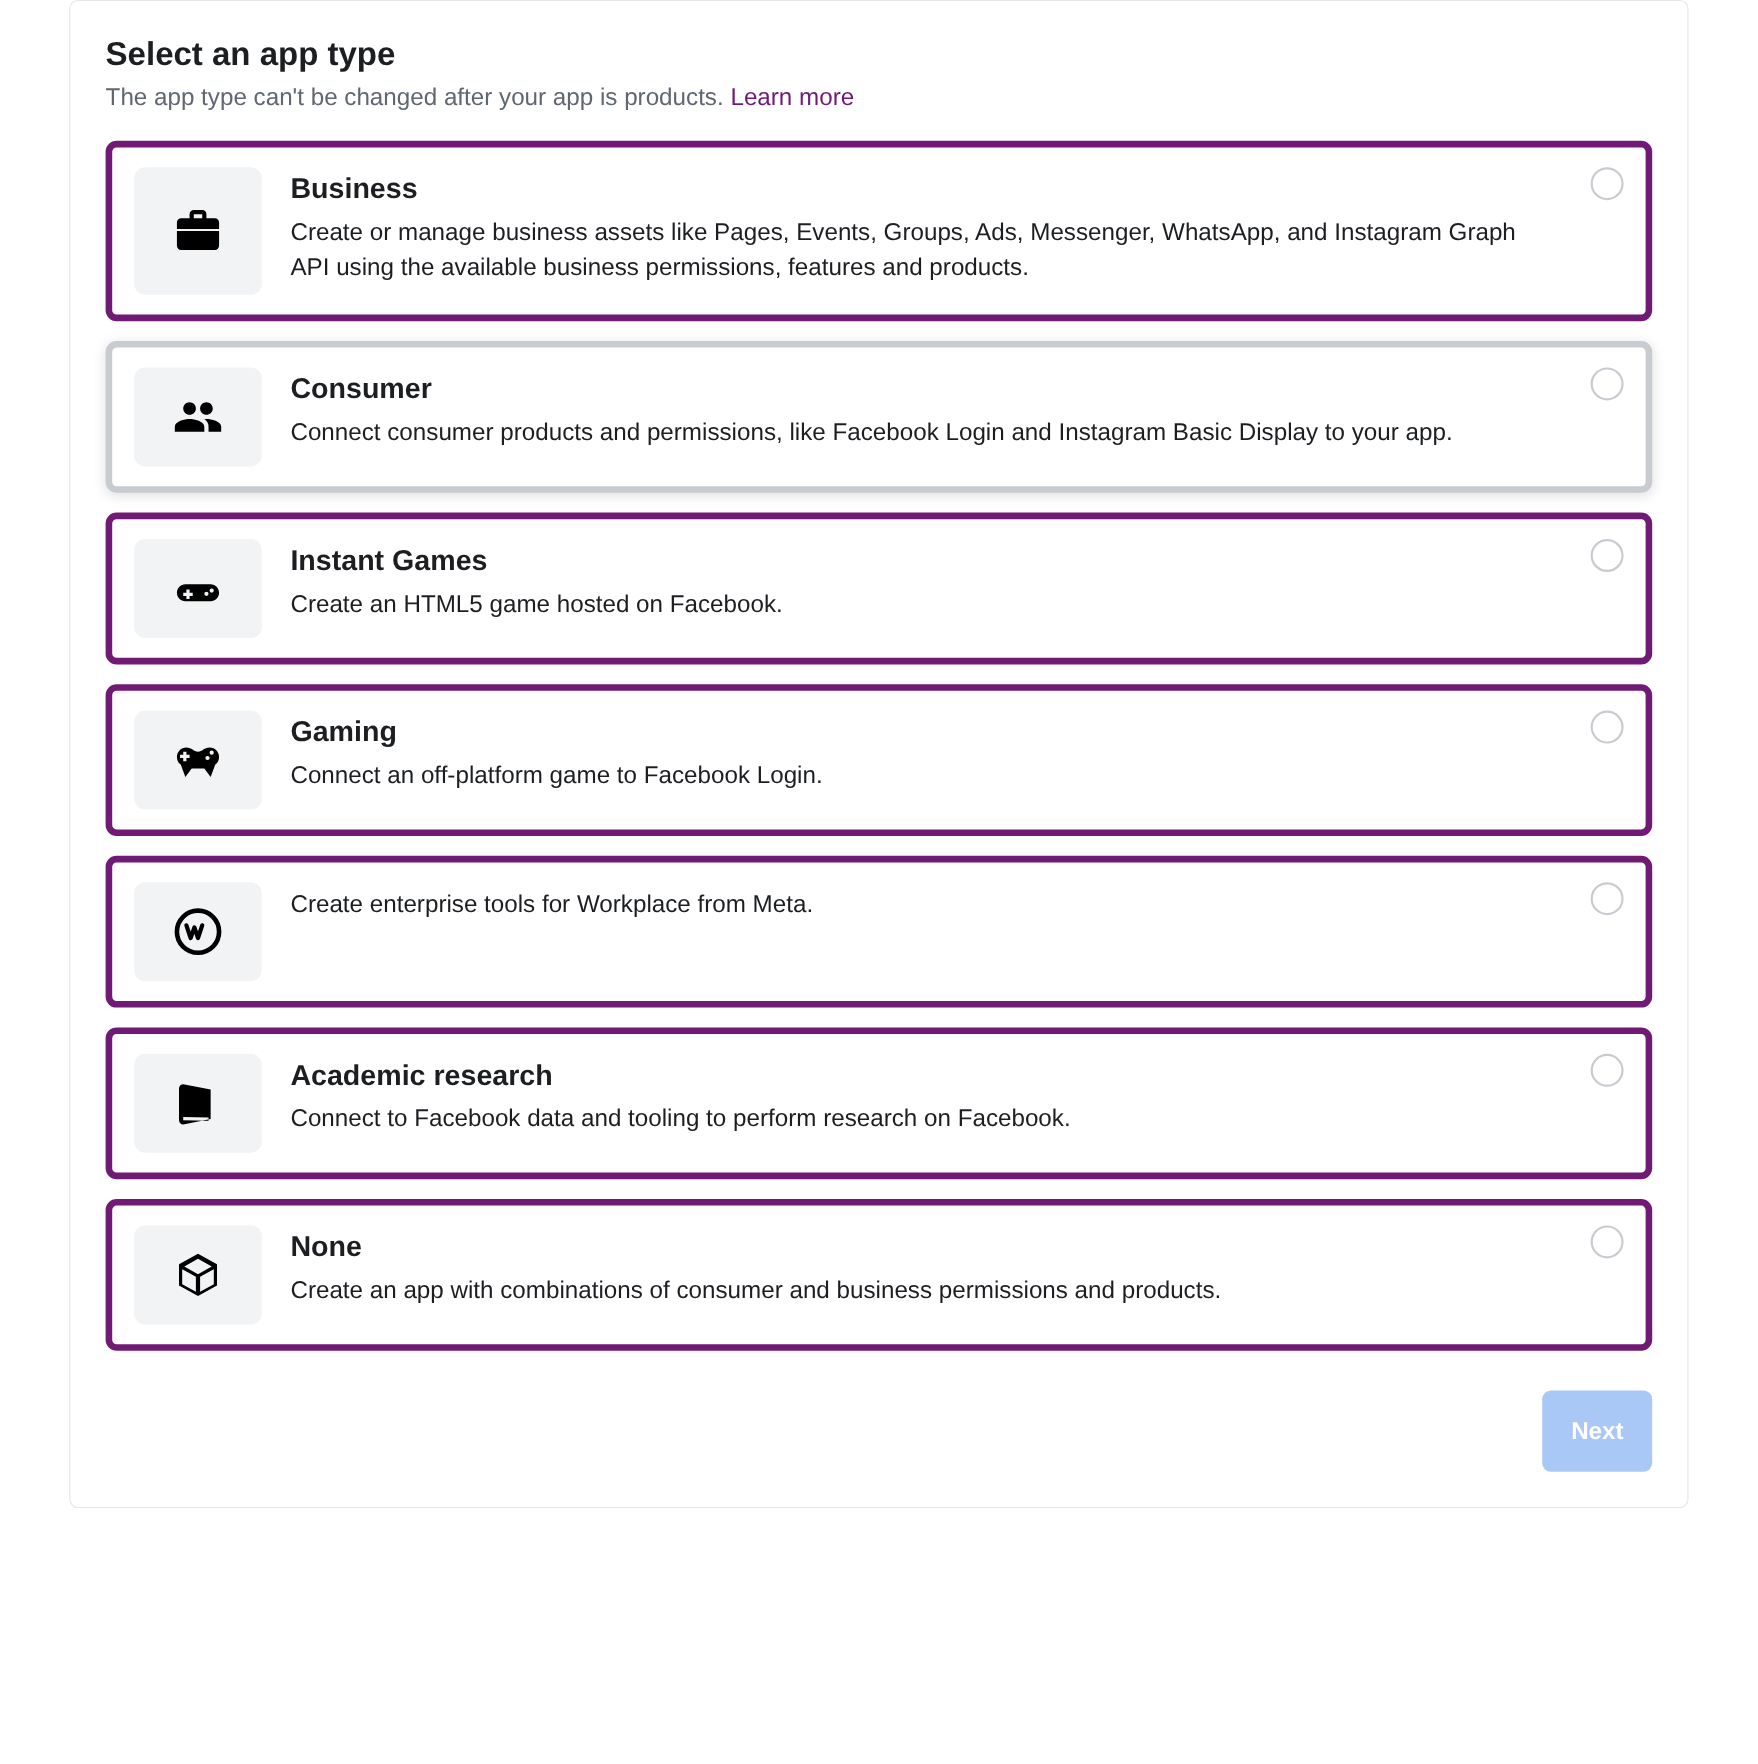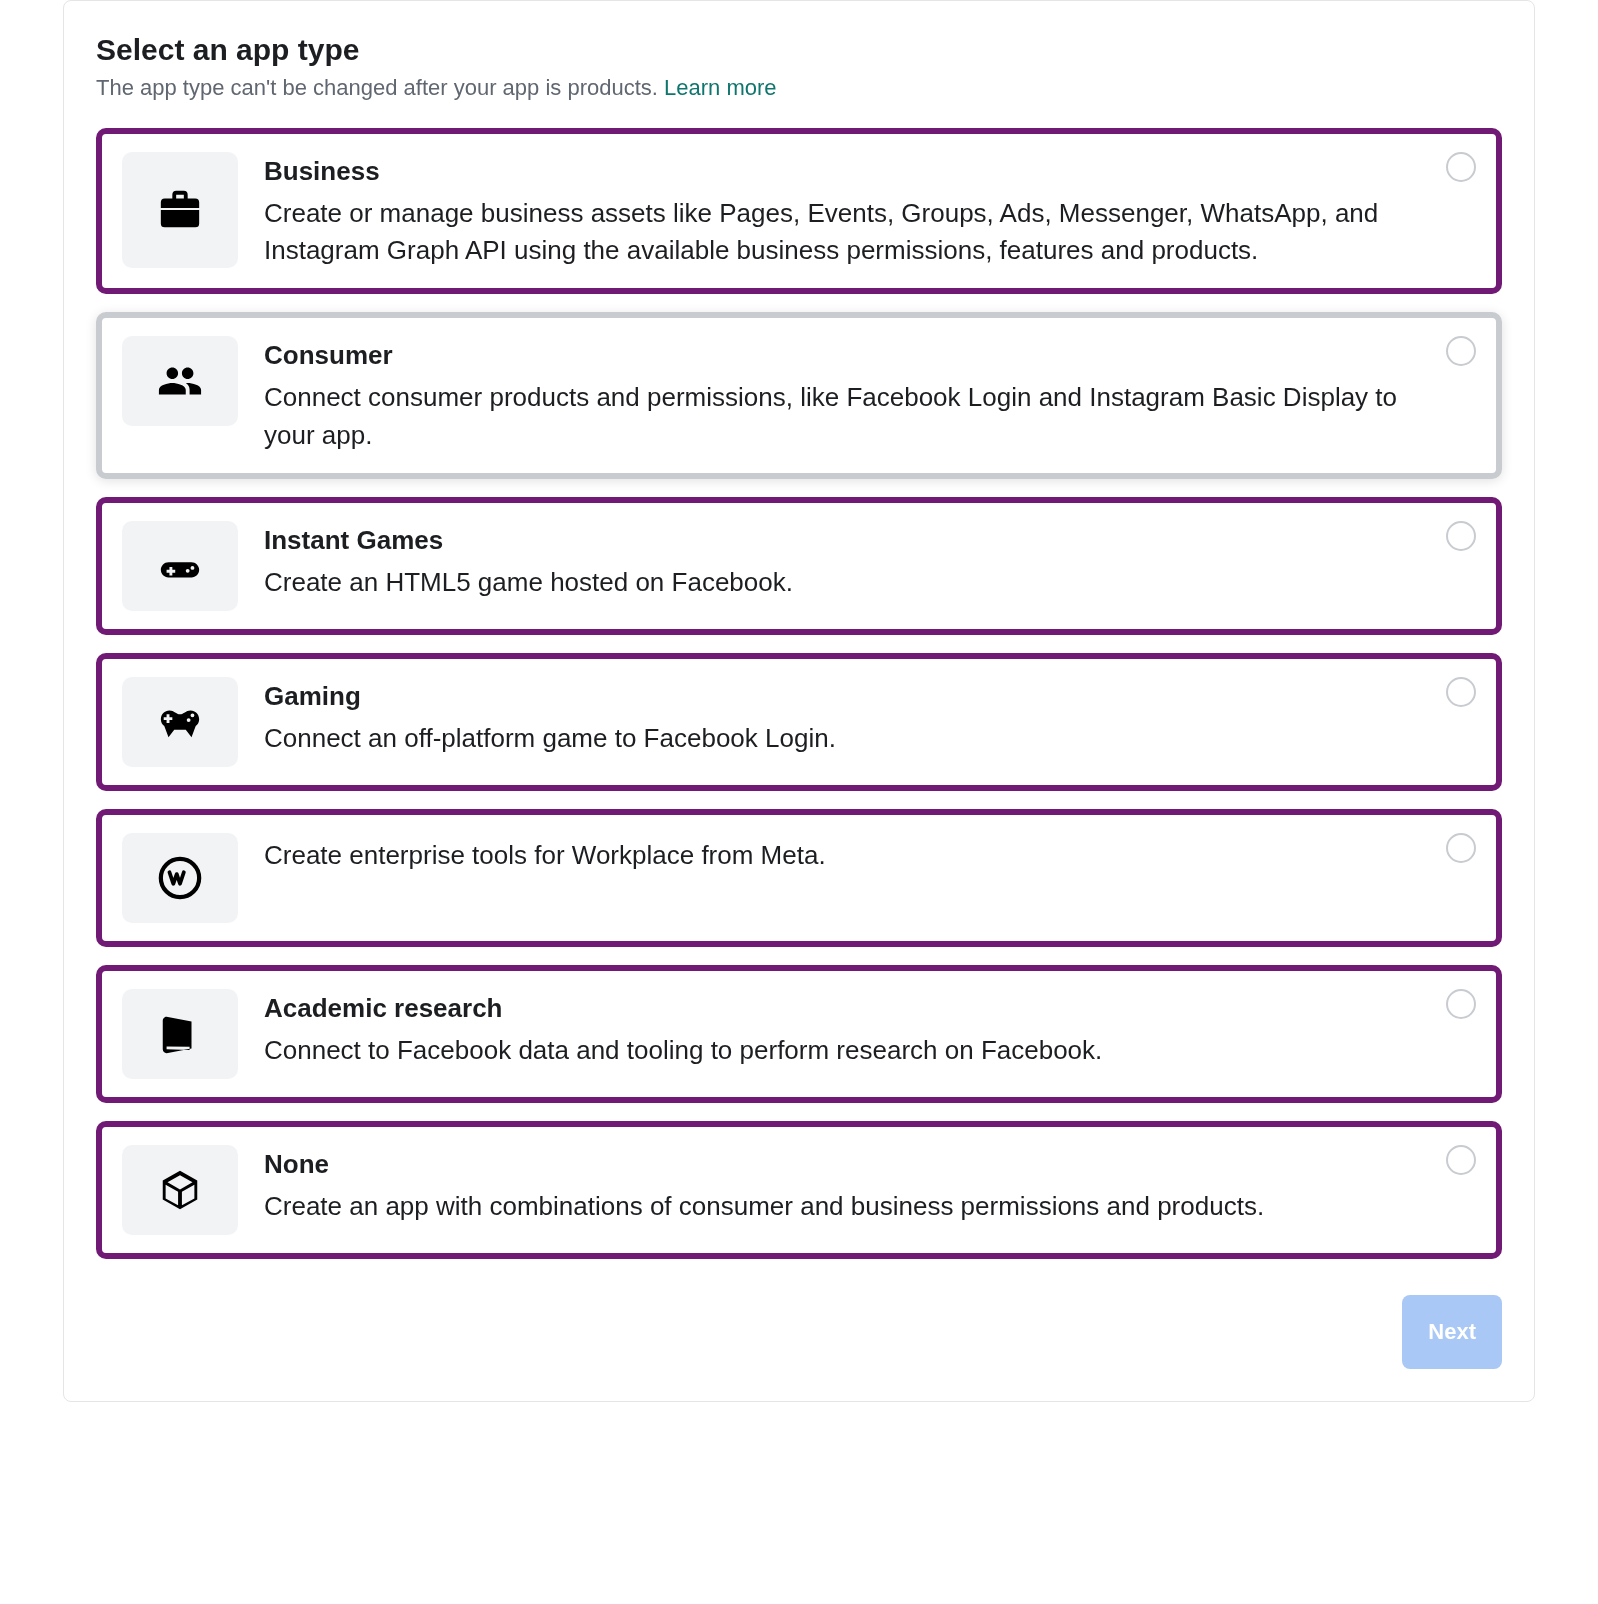--- a/index.html
+++ b/index.html
@@ -27,21 +27,21 @@
       font-weight: 700;
       color: #1c1e21;
       margin-bottom: 6px;
     }
     .subtitle {
       font-size: 22px;
       color: #606770;
       line-height: 1.4;
     }
     .learn-more {
-      color: #0f766e;
+      color: #701a75;
       text-decoration: none;
       cursor: pointer;
     }
     .options {
       display: flex;
       flex-direction: column;
       gap: 18px;
     }
     .option-card {
       display: flex;
@@ -81,21 +81,21 @@
       padding-top: 4px;
       padding-right: 60px;
     }
     .option-title {
       font-size: 26px;
       font-weight: 700;
       color: #1c1e21;
       margin-bottom: 8px;
     }
     .option-desc {
-      font-size: 26px;
+      font-size: 22px;
       color: #1c1e21;
       line-height: 1.45;
     }
     .radio {
       position: absolute;
       top: 18px;
       right: 20px;
       width: 30px;
       height: 30px;
       border: 2px solid #c8cbd0;

